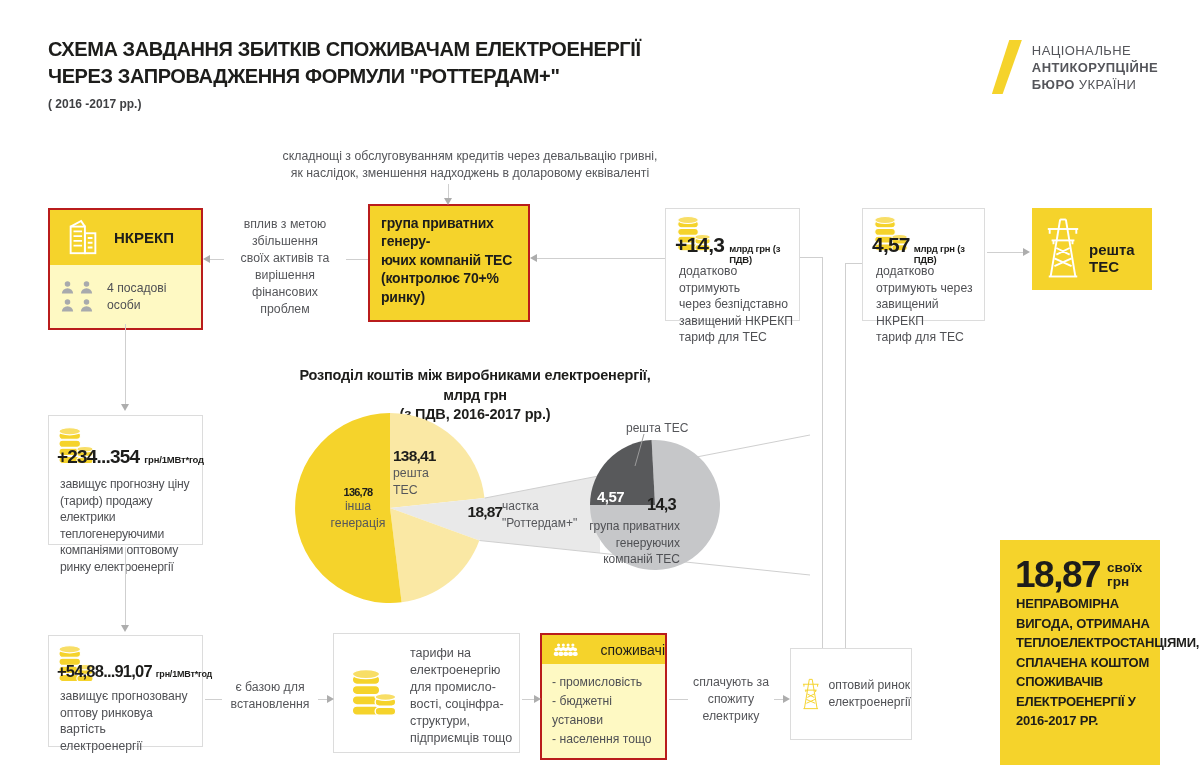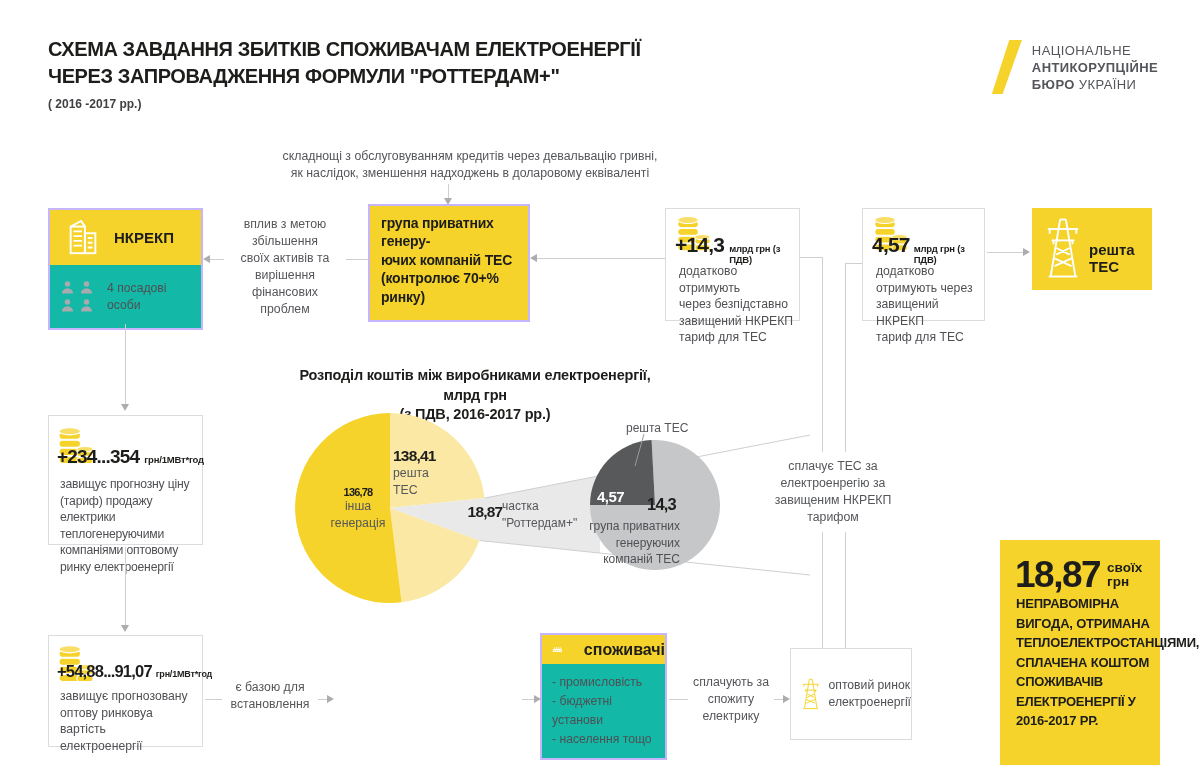--- a/index.html
+++ b/index.html
@@ -5,21 +5,21 @@
   html,body{margin:0;padding:0;background:#fff;}
   #canvas{position:relative;width:1200px;height:783px;background:#fff;overflow:hidden;
           font-family:"Liberation Sans","DejaVu Sans",sans-serif;color:#1d1d1b;}
   .abs{position:absolute;}
   .preline{white-space:pre-line;}
   .center{text-align:center;}
   .right{text-align:right;}
   
   .wbox{position:absolute;background:#fff;border:1px solid #dcdcdc;box-sizing:border-box;}
   .ybox{background:#f5d32b;}
-  .ybdr{position:absolute;background:#14b8a6;border:2px solid #c4b5fd;box-sizing:border-box;display:flex;flex-direction:column;}
+  .ybdr{position:absolute;background:#fef9c3;border:2px solid #b91c1c;box-sizing:border-box;display:flex;flex-direction:column;}
   
   .title{font-size:20px;font-weight:bold;letter-spacing:-0.4px;line-height:1.35;white-space:pre-line;color:#1d1d1b;}
   .subtitle{font-size:12px;font-weight:bold;color:#3f4043;}
   .note{font-size:12.3px;color:#55565a;line-height:1.38;}
   .boxtext{font-size:12.2px;color:#4f5054;line-height:1.36;}
   .bval{font-weight:bold;color:#1d1d1b;letter-spacing:-0.8px;}
   .bunit{font-weight:bold;color:#1d1d1b;font-size:9.5px;letter-spacing:-0.2px;}
   .whitebg{background:#fff;z-index:3;}
   
   .lh{position:absolute;height:1px;background:#cfcfcf;z-index:1;}
@@ -209,24 +209,20 @@
     <svg class="icon abs white-ic" style="left:12px;top:8px;" width="38" height="64">
         <use href="#sym-pylon"></use>
       </svg>
     <div class="abs" style="left:57px;top:33px;font-weight:bold;font-size:15px;">решта ТЕС</div>
   </div>
 
   <div class="lh" style="left:800px;top:257px;width:23px;"></div>
   <div class="lv" style="left:822px;top:257px;height:391px;"></div>
   <div class="lh" style="left:845px;top:263px;width:17px;"></div>
   <div class="lv" style="left:845px;top:263px;height:385px;"></div>
-  <div class="abs note center preline whitebg" style="left:756px;top:452px;width:154px;padding:6px 0;">сплачує ТЕС за
-електроенрегію  за
-завищеним НКРЕКП
-тарифом</div>
 
   <div class="lv" style="left:125px;top:324px;height:82px;"></div>
   <div class="ah down" style="left:120.5px;top:404px;"></div>
 
   <div class="wbox" style="left:48px;top:415px;width:155px;height:130px;">
     <svg class="icon abs" style="left:8px;top:9px;" width="38" height="43">
         <use href="#sym-coins"></use>
       </svg>
     <div class="abs" style="left:8px;top:30px;display:flex;align-items:baseline;">
       <span class="bval" style="font-size:19px;">+234...354</span>
@@ -253,30 +249,41 @@
     <div class="abs boxtext preline" style="left:11px;top:52px;">завищує прогнозовану
 оптову ринковуа вартість
 електроенергії</div>
   </div>
 
   <div class="lh" style="left:205px;top:699px;width:126px;"></div>
   <div class="ah right" style="left:327px;top:694.5px;"></div>
   <div class="abs note center preline whitebg" style="left:222px;top:676px;width:96px;padding:3px 0;">є базою для
 встановлення</div>
 
+  <div class="wbox" style="left:333px;top:633px;width:187px;height:120px;">
+    <svg class="icon abs" style="left:16px;top:32px;" width="48" height="55">
+        <use href="#sym-coins"></use>
+      </svg>
+    <div class="abs boxtext preline" style="left:76px;top:11px;font-size:12.5px;">тарифи на
+електроенергію
+для промисло-
+вості, соцінфра-
+структури,
+підприємців тощо</div>
+  </div>
 
   <div class="lh" style="left:522px;top:699px;width:15px;"></div>
   <div class="ah right" style="left:534px;top:694.5px;"></div>
 
   <div class="ybdr" style="left:540px;top:633px;width:127px;height:127px;">
     <div class="ybox" style="height:55px;display:flex;align-items:center;">
       <svg class="icon white-ic" style="margin-left:10px" width="44" height="23">
           <use href="#sym-crowd"></use>
         </svg>
-      <div style="margin-left:21px;font-weight:bold;font-size:16px;">споживачі</div>
+      <div style="margin-left:21px;font-weight:normal;font-size:14px;">споживачі</div>
     </div>
     <div class="boxtext preline" style="padding:9px 10px;line-height:1.55;">- промисловість
 - бюджетні установи
 - населення  тощо</div>
   </div>
 
   <div class="lh" style="left:669px;top:699px;width:118px;"></div>
   <div class="ah right" style="left:783px;top:694.5px;"></div>
   <div class="abs note center preline whitebg" style="left:688px;top:672px;width:86px;padding:2px 0;">сплачують за
 спожиту

